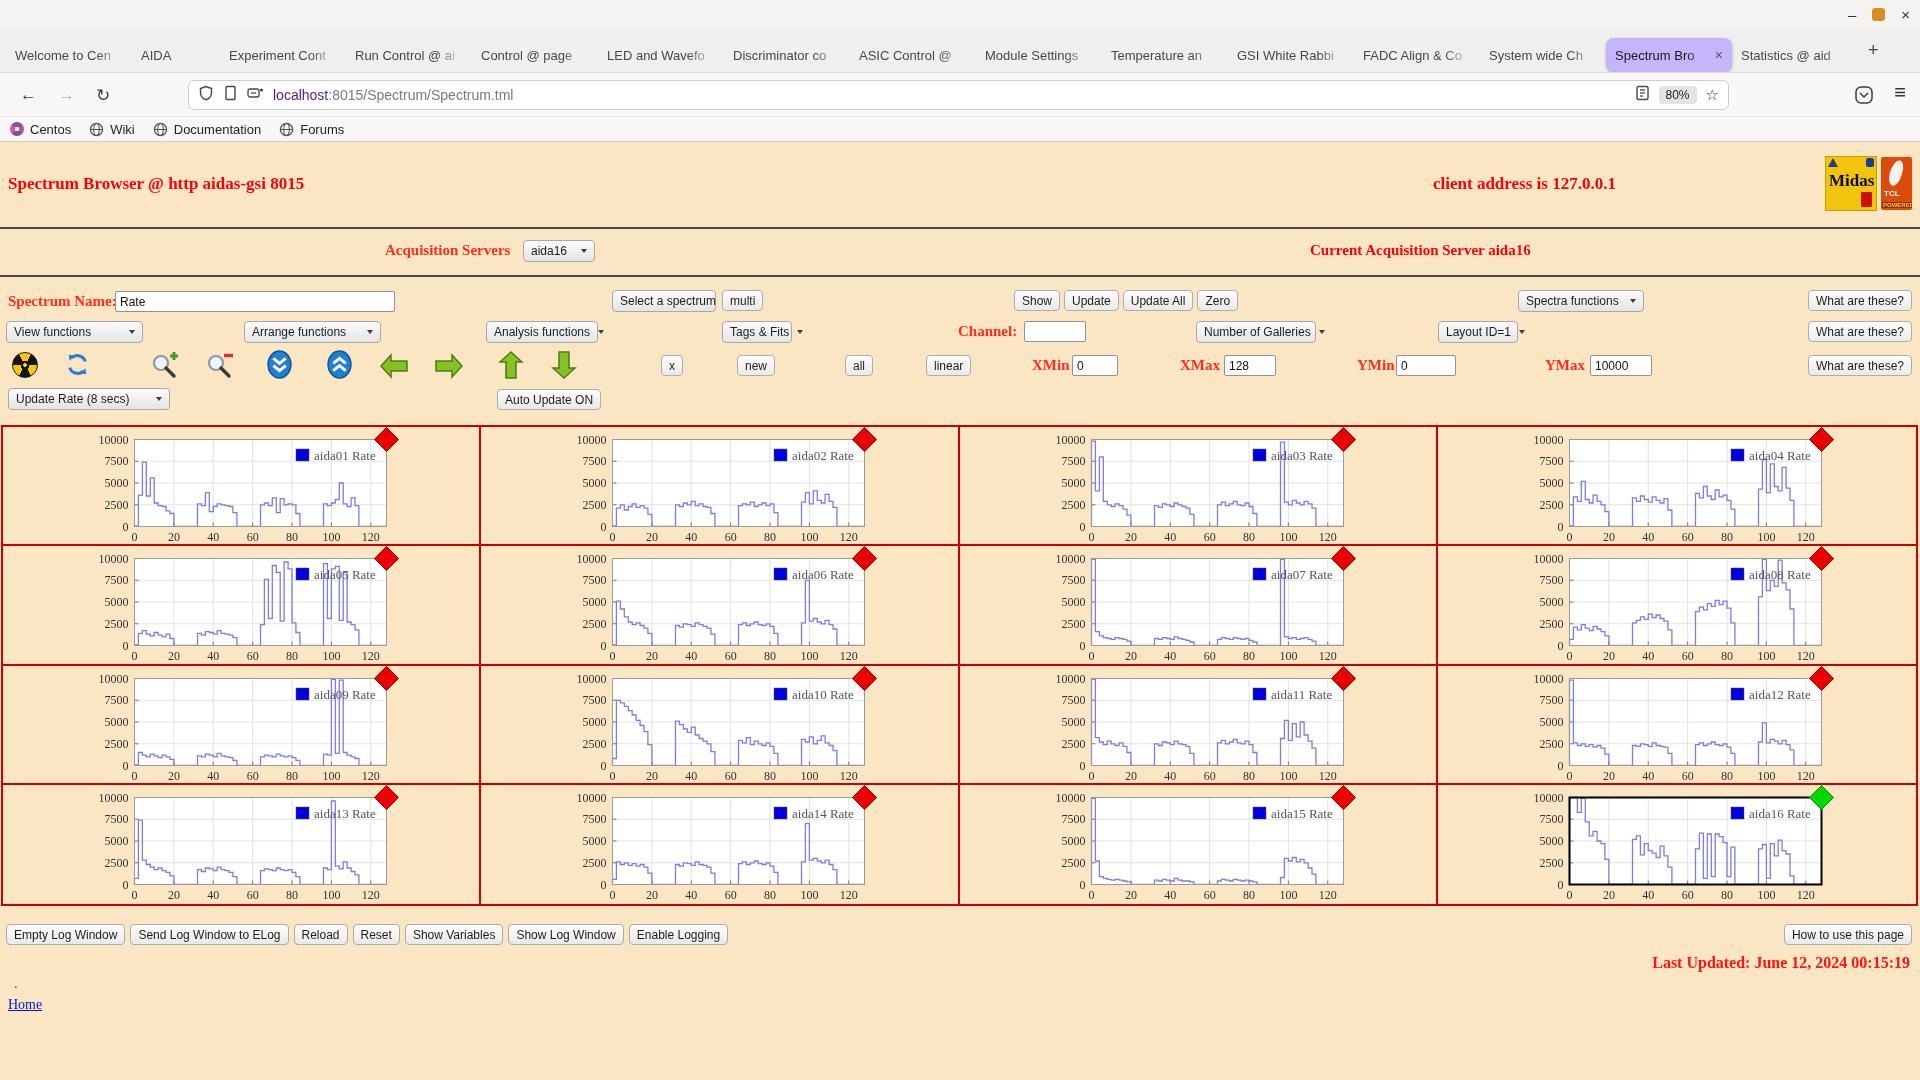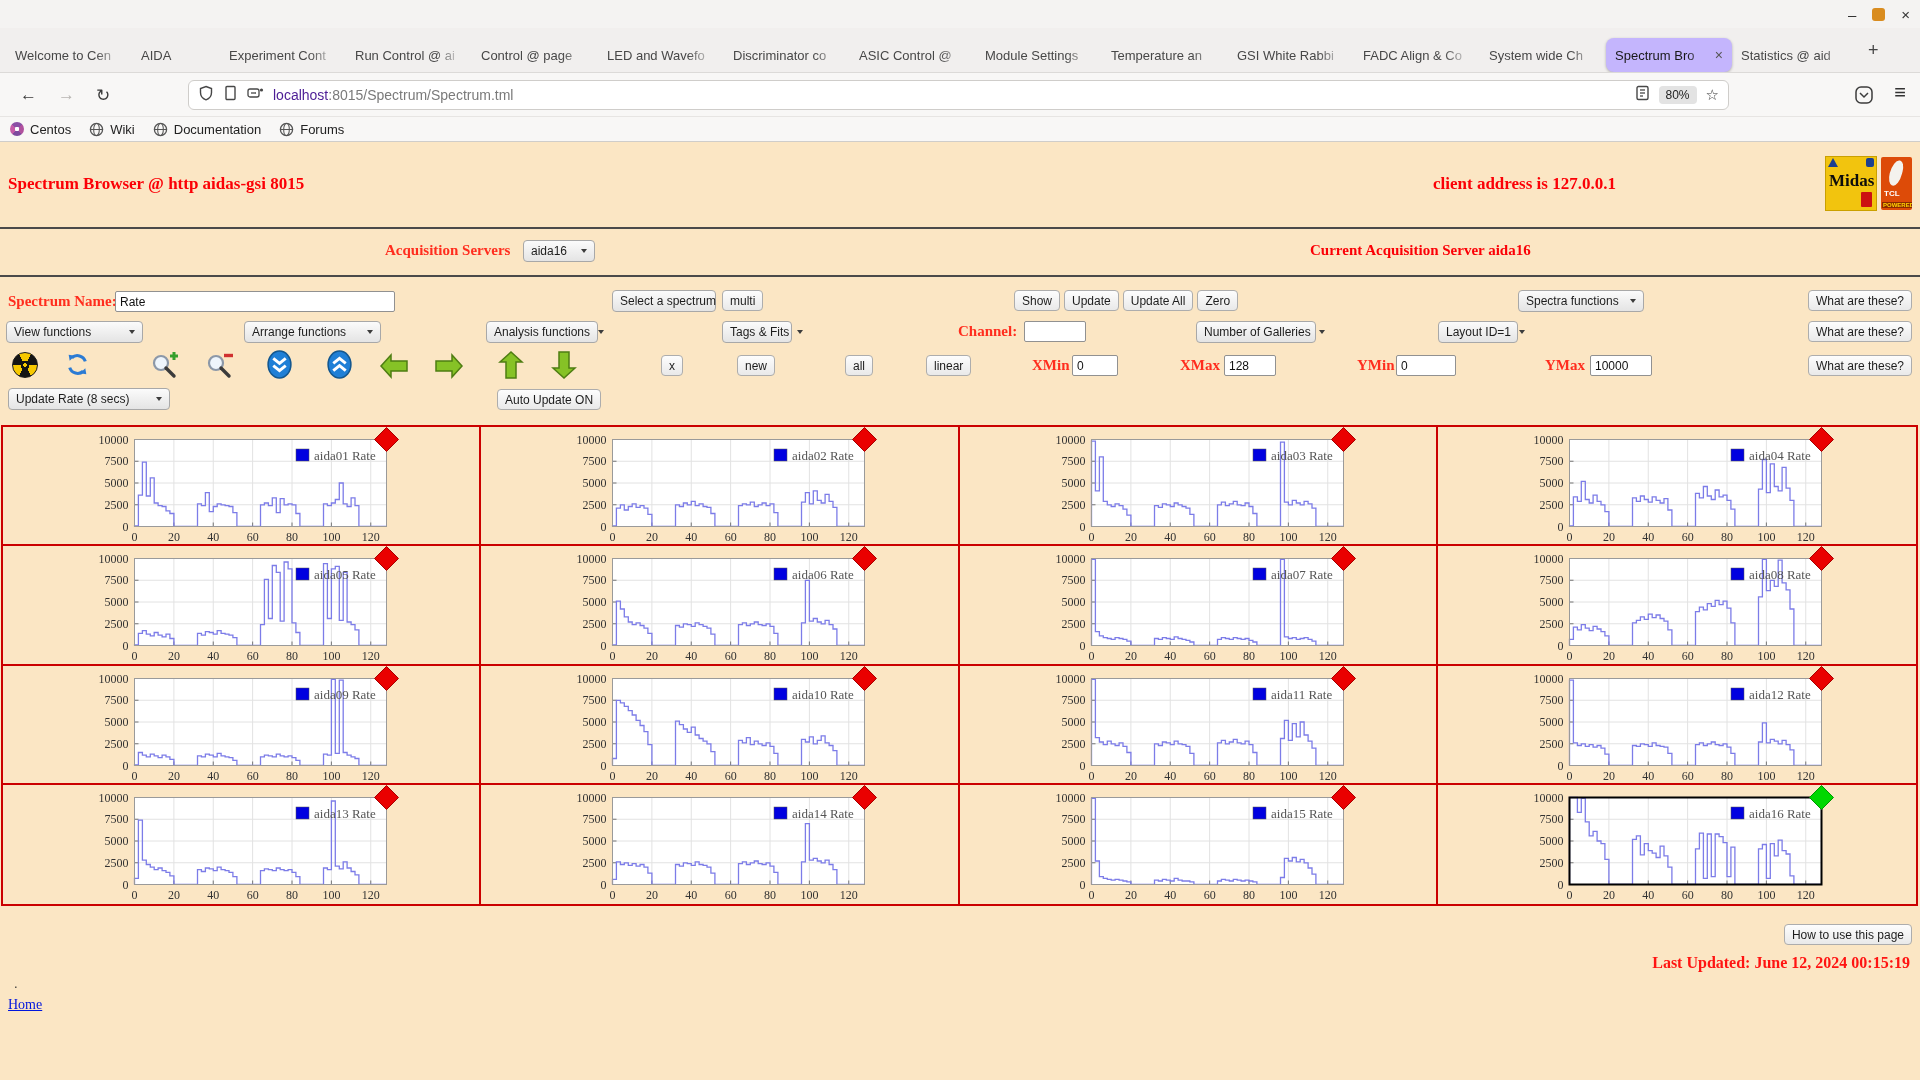--- a/index.html
+++ b/index.html
@@ -1064,17 +1064,26 @@
           <line x1="365.75" y1="98.5" x2="365.75" y2="94.5" stroke="#777"></line>
     <path d="M 129.5 98.5 L 129.5 11.5 L 133.4 11.5 L 133.4 11.5 L 137.4 11.5 L 137.4 26.3 L 141.3 26.3 L 141.3 12.4 L 145.3 12.4 L 145.3 35.9 L 149.2 35.9 L 149.2 49.8 L 153.1 49.8 L 153.1 45.4 L 157.1 45.4 L 157.1 55.0 L 161.0 55.0 L 161.0 57.6 L 164.9 57.6 L 164.9 73.3 L 168.9 73.3 L 168.9 98.3 L 172.8 98.3 L 172.8 98.3 L 176.8 98.3 L 176.8 98.3 L 180.7 98.3 L 180.7 98.3 L 184.6 98.3 L 184.6 98.3 L 188.6 98.3 L 188.6 98.3 L 192.5 98.3 L 192.5 53.3 L 196.4 53.3 L 196.4 49.8 L 200.4 49.8 L 200.4 68.9 L 204.3 68.9 L 204.3 57.6 L 208.3 57.6 L 208.3 64.6 L 212.2 64.6 L 212.2 67.2 L 216.1 67.2 L 216.1 71.5 L 220.1 71.5 L 220.1 60.2 L 224.0 60.2 L 224.0 69.8 L 227.9 69.8 L 227.9 81.1 L 231.9 81.1 L 231.9 98.3 L 235.8 98.3 L 235.8 98.3 L 239.8 98.3 L 239.8 98.3 L 243.7 98.3 L 243.7 98.3 L 247.6 98.3 L 247.6 98.3 L 251.6 98.3 L 251.6 98.3 L 255.5 98.3 L 255.5 62.8 L 259.4 62.8 L 259.4 47.2 L 263.4 47.2 L 263.4 92.4 L 267.3 92.4 L 267.3 48.0 L 271.3 48.0 L 271.3 90.7 L 275.2 90.7 L 275.2 48.0 L 279.1 48.0 L 279.1 50.6 L 283.1 50.6 L 283.1 56.7 L 287.0 56.7 L 287.0 90.7 L 290.9 90.7 L 290.9 61.1 L 294.9 61.1 L 294.9 98.3 L 298.8 98.3 L 298.8 98.3 L 302.8 98.3 L 302.8 98.3 L 306.7 98.3 L 306.7 98.3 L 310.6 98.3 L 310.6 98.3 L 314.6 98.3 L 314.6 98.3 L 318.5 98.3 L 318.5 62.8 L 322.4 62.8 L 322.4 58.5 L 326.4 58.5 L 326.4 92.4 L 330.3 92.4 L 330.3 57.6 L 334.3 57.6 L 334.3 69.8 L 338.2 69.8 L 338.2 54.1 L 342.1 54.1 L 342.1 64.6 L 346.1 64.6 L 346.1 68.0 L 350.0 68.0 L 350.0 89.8 L 353.9 89.8 L 353.9 98.3 L 357.9 98.3 L 357.9 98.3 L 361.8 98.3 L 361.8 98.3 L 365.8 98.3 L 365.8 98.3 L 369.7 98.3 L 369.7 98.3 L 373.6 98.3 L 373.6 98.3 L 377.6 98.3 L 377.6 98.3 L 381.5 98.3" fill="none" stroke="#7c7ce8" stroke-width="1.3"></path>
     <rect x="129.5" y="11.5" width="252" height="87" fill="none" stroke="#000" stroke-width="2"></rect>
     <rect x="291" y="21" width="13" height="12" fill="#0000e0" stroke="#555" stroke-width="0.5"></rect>
     <text x="309" y="31.5" class="lg">aida16 Rate</text>
     <polygon points="381.5,-0.5 393.5,11.5 381.5,23.5 369.5,11.5" fill="#00d800" stroke="#009600" stroke-width="1"></polygon>
   </svg>
       </div>
     </div>
 
+  <div class="footer-buttons" id="footer-buttons">
+      <button class="btn">Empty Log Window</button>
+      <button class="btn">Send Log Window to ELog</button>
+      <button class="btn">Reload</button>
+      <button class="btn">Reset</button>
+      <button class="btn">Show Variables</button>
+      <button class="btn">Show Log Window</button>
+      <button class="btn">Enable Logging</button>
+    </div>
   <button class="btn abs" style="right:8px;top:782px">How to use this page</button>
   <div class="lastupd">Last Updated: June 12, 2024 00:15:19</div>
   <div class="abs" style="left:14px;top:834px;font-size:13px;color:#333">.</div>
   <a class="home-link abs" style="left:8px;top:855px">Home</a>
 </div>
 
 </body></html>

